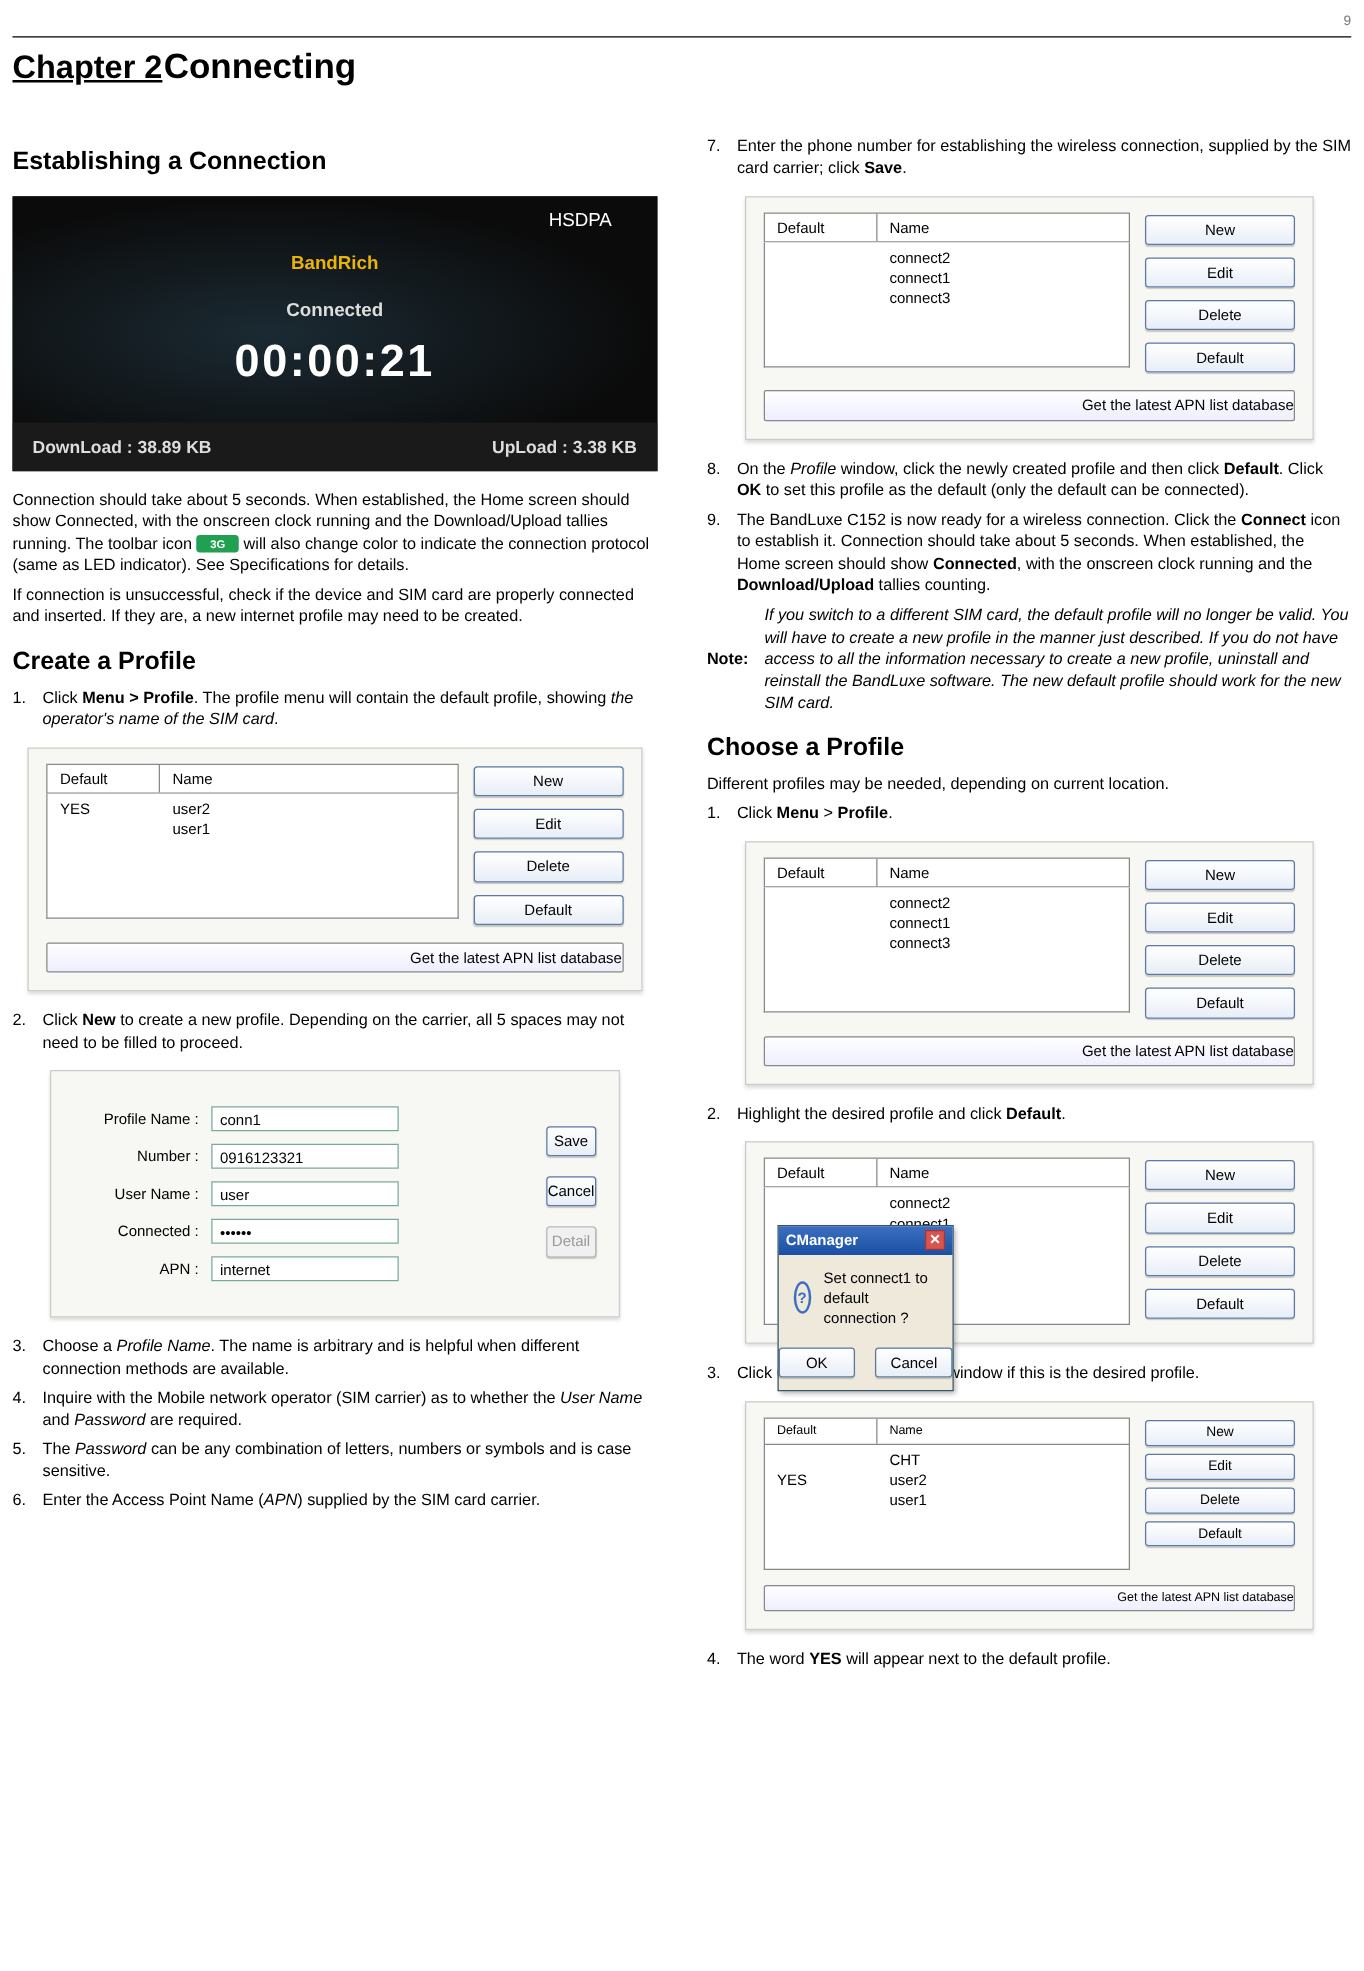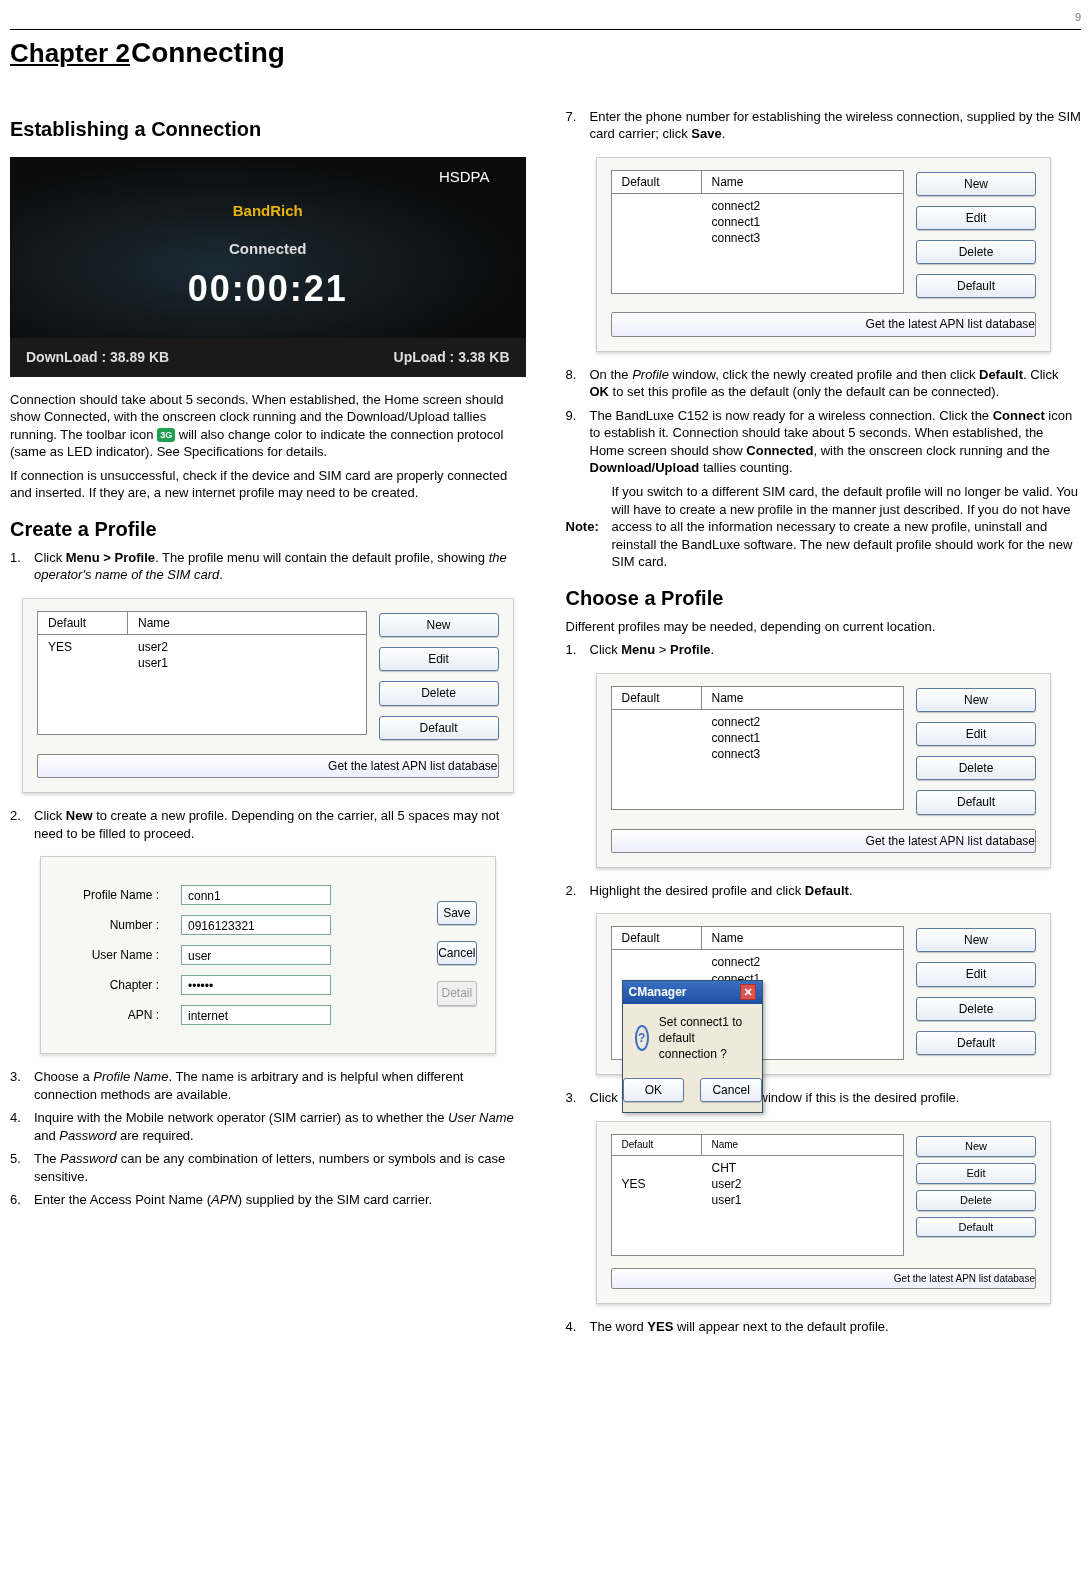--- a/index.html
+++ b/index.html
@@ -24,21 +24,21 @@
   .columns { display: flex; gap: 40px; }
   .col { flex: 1; min-width: 0; }
   .italic { font-style: italic; }
   .bold { font-weight: bold; }
   ol { list-style: none; padding: 0; margin: 0; }
   ol li { display: flex; gap: 6px; margin: 6px 0; }
   ol li .num { width: 18px; flex-shrink: 0; }
   ol li .txt { flex: 1; }
   .note { display: flex; gap: 6px; margin: 6px 0; align-items: center; }
   .note .lbl { font-weight: bold; flex-shrink: 0; width: 40px; }
-  .note .txt { flex: 1; }
+  .note .txt { flex: 1; font-style: italic; }
 
   
   .fig {
     border: 1px solid #ccc;
     background: #f7f7f3;
     margin: 14px 12px;
     padding: 12px 14px 14px 14px;
     box-shadow: 0 2px 3px rgba(0,0,0,0.15);
   }
   .fig2 { margin: 14px 30px; }
@@ -98,21 +98,21 @@
     box-shadow: 0 1px 1px rgba(0,0,0,0.2);
   }
   .winbtn.disabled { color: #999; border-color: #bbb; background: #f0f0f0; }
   .apnbar {
     margin-top: 12px; border: 1px solid #888; background: linear-gradient(#fff,#eef);
     text-align: right; font-size: 12px; padding: 3px 0; border-radius: 2px;
   }
 
   
   .pform { padding: 18px 18px; }
-  .pform .row { display: flex; align-items: center; margin: 10px 0; gap: 22px; }
+  .pform .row { display: flex; align-items: center; margin: 10px 0; gap: 10px; }
   .pform .lbl { width: 100px; text-align: right; font-size: 12px; }
   .pform .inp {
     border: 1px solid #7a9; background: #fff; padding: 2px 6px;
     font-size: 12px; width: 150px; height: 20px;
   }
   .pform .btncol2 { display: flex; flex-direction: column; gap: 16px; margin-left: 10px; }
   .pform .maincols { display: flex; gap: 14px; }
   .pform .fieldscol { flex: 1; }
 
   
@@ -132,21 +132,21 @@
   }
   .confirm .cbody { padding: 10px 12px; display: flex; gap: 10px; align-items: center; }
   .confirm .qicon {
     width: 26px; height: 26px; border: 2px solid #3b6fc1; border-radius: 50%;
     color: #3b6fc1; font-weight: bold; text-align: center; line-height: 22px;
   }
   .confirm .cbtns { display: flex; gap: 16px; justify-content: center; padding: 6px 0 10px; }
   .confirm .cbtns .winbtn { width: 70px; }
 
   .inline-icon {
-    display: inline-block; width: 18px; height: 14px;
+    display: inline-block; width: 34px; height: 14px;
     background: #20a050; border-radius: 3px; color: #fff;
     font-size: 9px; text-align: center; line-height: 14px; vertical-align: middle;
     font-weight: bold;
   }
   .small { font-size: 11px; }
   .tinyimg {
     margin: 14px 30px;
   }
   .tinyimg .winbtn { font-size: 11px; padding: 2px 0; }
   .tinyimg .small { font-size: 10px; }
@@ -240,21 +240,21 @@
             </div>
           <div class="row">
               <span class="lbl">Number :</span>
               <span class="inp">0916123321</span>
             </div>
           <div class="row">
               <span class="lbl">User Name :</span>
               <span class="inp">user</span>
             </div>
           <div class="row">
-              <span class="lbl">Chapter :</span>
+              <span class="lbl">Connected :</span>
               <span class="inp">••••••</span>
             </div>
           <div class="row">
               <span class="lbl">APN :</span>
               <span class="inp">internet</span>
             </div>
         </div>
         <div class="btncol2">
           <div style="height:10px"></div>
           <div class="winbtn">Save</div>

